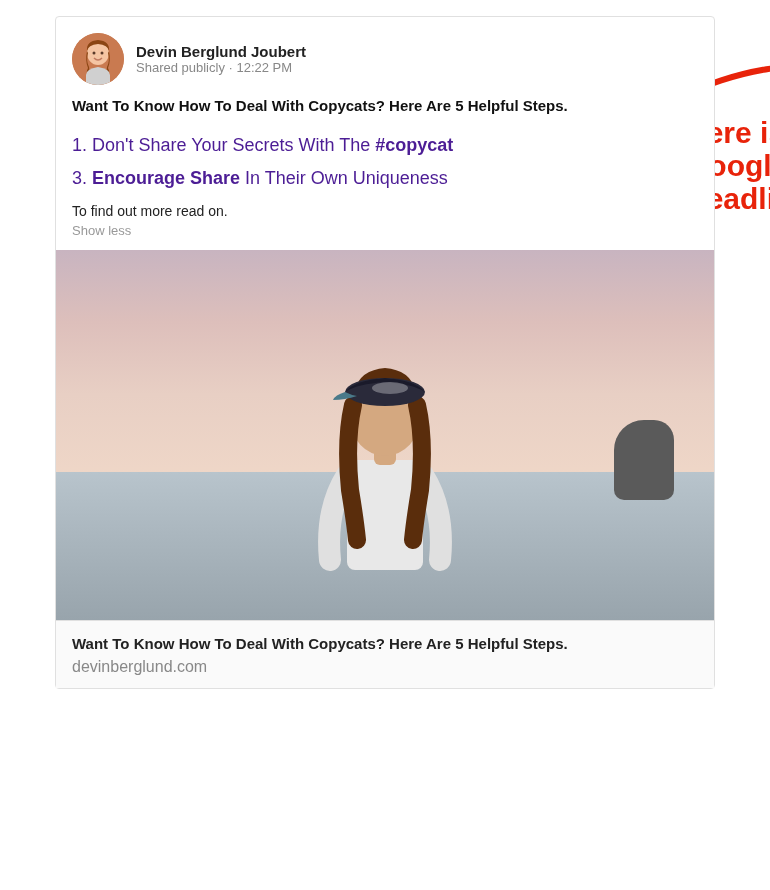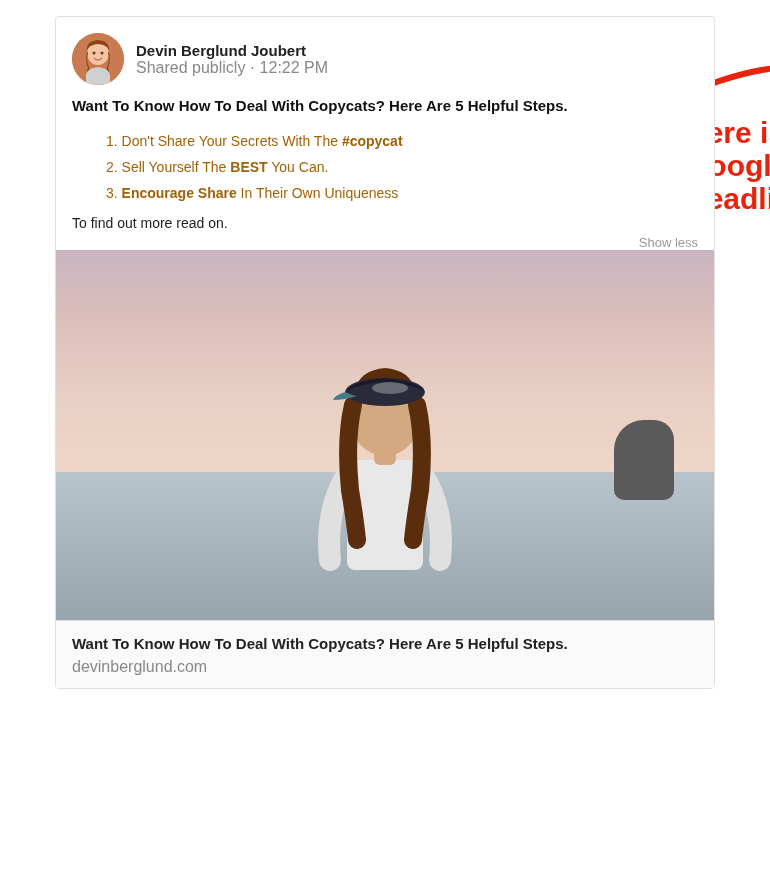--- a/index.html
+++ b/index.html
@@ -49,54 +49,53 @@
     .author-info {
       display: flex;
       flex-direction: column;
     }
     .author-name {
       font-weight: bold;
       font-size: 15px;
       color: #222;
     }
     .author-meta {
-      font-size: 16px;
+      font-size: 13px;
       color: #888;
     }
     .headline {
       font-size: 15px;
       font-weight: bold;
       color: #111;
       margin-bottom: 14px;
       line-height: 1.4;
     }
     .content-body {
-      font-size: 14px;
-      color: #a16207;
+      font-size: 18px;
+      color: #4c1d95;
       line-height: 1.7;
       margin-bottom: 10px;
-      margin-left: 34px;
     }
     .content-body ol {
       list-style: none;
       padding: 0;
     }
     .content-body ol li {
       margin-bottom: 2px;
     }
     .read-more {
       font-size: 14px;
       color: #222;
       margin-bottom: 4px;
     }
     .show-less {
       font-size: 13px;
       color: #999;
       cursor: pointer;
-      text-align: right;
+      margin-bottom: 12px;
     }
     .post-image-container {
       width: 100%;
       background: #d9c8b8;
       position: relative;
       overflow: hidden;
       height: 370px;
     }
     
     .scene {
@@ -221,21 +220,20 @@
           <span class="author-name">Devin Berglund Joubert</span>
           <span class="author-meta">Shared publicly  ·  12:22 PM</span>
         </div>
       </div>
 
       <div class="headline">Want To Know How To Deal With Copycats? Here Are 5 Helpful Steps.</div>
 
       <div class="content-body">
         <ol>
           <li>1. Don't Share Your Secrets With The <strong>#copycat</strong></li>
-          <li>2. Sell Yourself The <strong>BEST</strong> You Can.</li>
           <li>3. <strong>Encourage Share</strong> In Their Own Uniqueness</li>
         </ol>
       </div>
 
       <div class="read-more">To find out more read on.</div>
       <div class="show-less">Show less</div>
     </div>
 
     <div class="post-image-container">
       <div class="scene">

